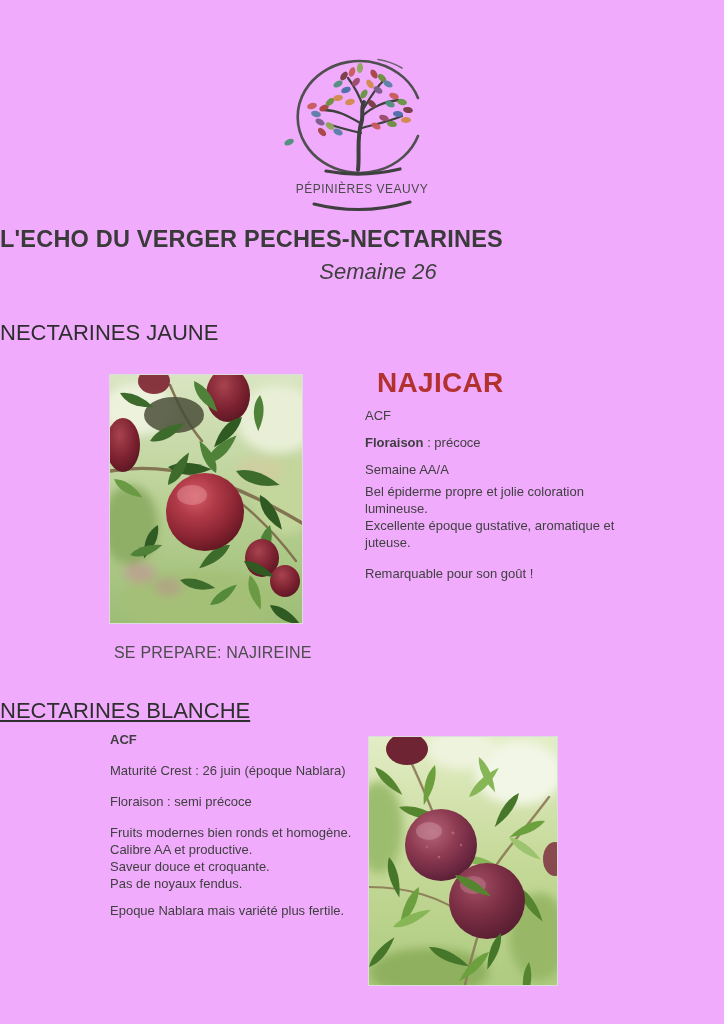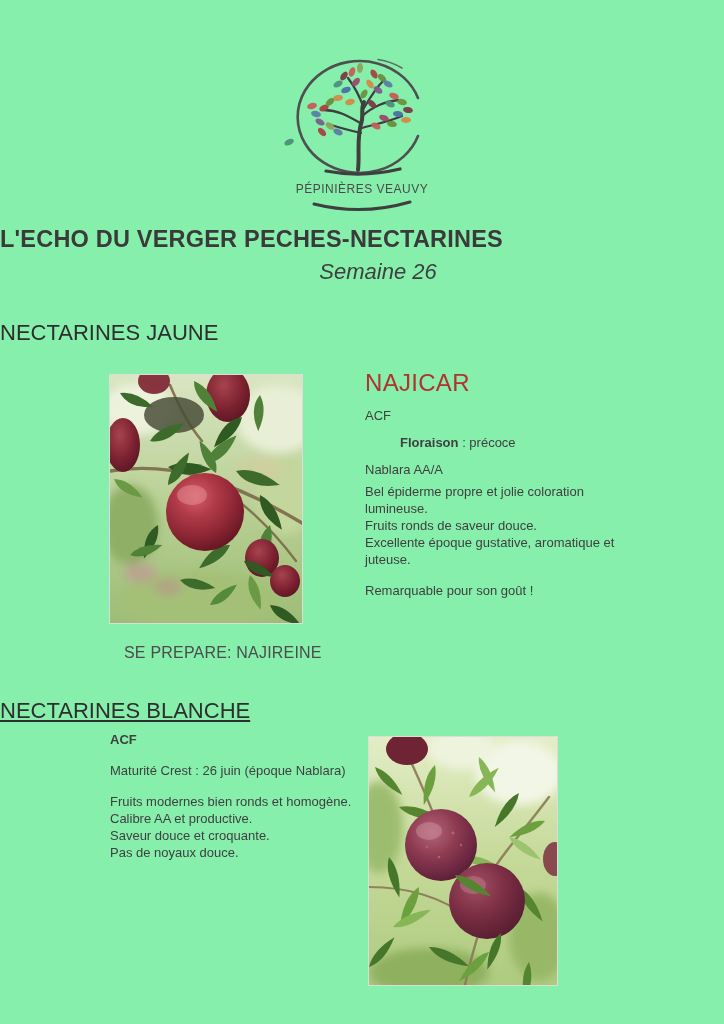--- a/index.html
+++ b/index.html
@@ -1,18 +1,18 @@
 <!DOCTYPE html>
 <html><head>
 <meta charset="utf-8">
 <style>
   html,body{margin:0;padding:0;background:#888;}
   .page{
     position:relative;width:724px;height:1024px;margin:0 auto;
-    background:#86efac;overflow:hidden;
+    background:#f0abfc;overflow:hidden;
     font-family:"Liberation Sans","DejaVu Sans",sans-serif;
     color:#3f3f3f;
   }
   
   .logo{position:absolute;top:56px;left:50%;transform:translateX(-50%);width:190px;text-align:center;}
   .logo-name{font-size:12px;letter-spacing:.5px;color:#4a4a4a;margin-top:0;}
   .logo-swoosh{margin-top:3px;}
   
   .doc-title{position:absolute;top:226px;left:0;width:100%;text-align:left;
     font-size:23.5px;font-weight:bold;color:#3a3a3a;letter-spacing:.2px;}
@@ -26,30 +26,30 @@
   .photo{position:absolute;border:1px solid #dcdcdc;background:#cfe0b5;}
   .photo-najicar{left:109px;top:374px;width:192px;height:248px;}
   .photo-nabianca{left:368px;top:736px;width:188px;height:248px;}
   .photo svg{display:block;}
   
   .col{position:absolute;font-size:13px;line-height:17px;}
   .col p{margin:0;}
   .col-najicar{left:365px;top:374px;width:250px;}
   .col-nabianca{left:110px;top:731px;width:256px;}
   .variety-name{color:#b23230;}
-  .vn-najicar{font-size:24px;font-weight:400;letter-spacing:.3px;margin:0 0 16px 0;}
+  .vn-najicar{font-size:28px;font-weight:700;letter-spacing:.3px;margin:0 0 16px 12px;}
   .vn-nabianca{font-size:20px;font-weight:bold;letter-spacing:.3px;margin:0 0 12px 0;}
   .mt10{margin-top:10px !important;}
   .mt12{margin-top:12px !important;}
   .mt14{margin-top:14px !important;}
   .mt5{margin-top:5px !important;}
-  .bold{font-weight:bold;margin-left:35px;}
+  .bold{font-weight:bold;}
   .maturity-wrap{max-width:205px;}
   .nowrap{white-space:nowrap;}
-  .se-prepare{position:absolute;left:124px;top:644px;font-size:16px;color:#4c4c4c;letter-spacing:.2px;}
+  .se-prepare{position:absolute;left:114px;top:644px;font-size:16px;color:#4c4c4c;letter-spacing:.2px;}
 </style>
 </head>
 <body>
 
 <div class="page">
 
   <div class="logo">
     <svg width="160" height="122" viewBox="0 0 160 122">
 
       <path d="M136,42 A62,56 0 1 0 136,80" fill="none" stroke="#4f4f4f" stroke-width="2.6" stroke-linecap="round"></path>
@@ -195,38 +195,39 @@
       <ellipse cx="152" cy="183" rx="17" ry="19" fill="url(#frSmall)"></ellipse>
       <ellipse cx="175" cy="206" rx="15" ry="16" fill="url(#frSmall)"></ellipse>
       <use href="#lfA" fill="#2f5a22" transform="translate(134,186) rotate(35) scale(1.4)"></use>
     </svg>
   </div>
 
   <div class="col col-najicar">
     <div class="variety-name vn-najicar">NAJICAR</div>
     <p>ACF</p>
     <p class="mt10"><span class="bold">Floraison</span><span> : précoce</span></p>
-    <p class="mt10">Nablara AA/A</p>
+    <p class="mt10">Semaine AA/A</p>
     <p class="mt5">Bel épiderme propre et jolie coloration lumineuse.</p>
-    <p>Fruits ronds de saveur douce.</p>
     <p>Excellente époque gustative, aromatique et juteuse.</p>
     <p class="mt14">Remarquable pour son goût !</p>
   </div>
 
   <div class="se-prepare">SE PREPARE: NAJIREINE</div>
 
   <div class="section-heading sec-white">NECTARINES BLANCHE</div>
 
   <div class="col col-nabianca">
     <p class="bold">ACF</p>
     <p class="mt14 nowrap">Maturité Crest : 26 juin (époque Nablara)</p>
+    <p class="mt14">Floraison : semi précoce</p>
     <p class="mt14">Fruits modernes bien ronds et homogène.</p>
     <p>Calibre AA et productive.</p>
     <p>Saveur douce et croquante.</p>
-    <p>Pas de noyaux douce.</p>
+    <p>Pas de noyaux fendus.</p>
+    <p class="mt10">Epoque Nablara mais variété plus fertile.</p>
   </div>
 
   <div class="photo photo-nabianca">
     <svg width="188" height="248" viewBox="0 0 188 248">
       <defs>
         <linearGradient id="bg2" x1="0" y1="0" x2="0" y2="1">
           <stop offset="0" stop-color="#e3edc6"></stop>
             <stop offset=".5" stop-color="#c5d998"></stop>
             <stop offset="1" stop-color="#aecb80"></stop>
         </linearGradient>

